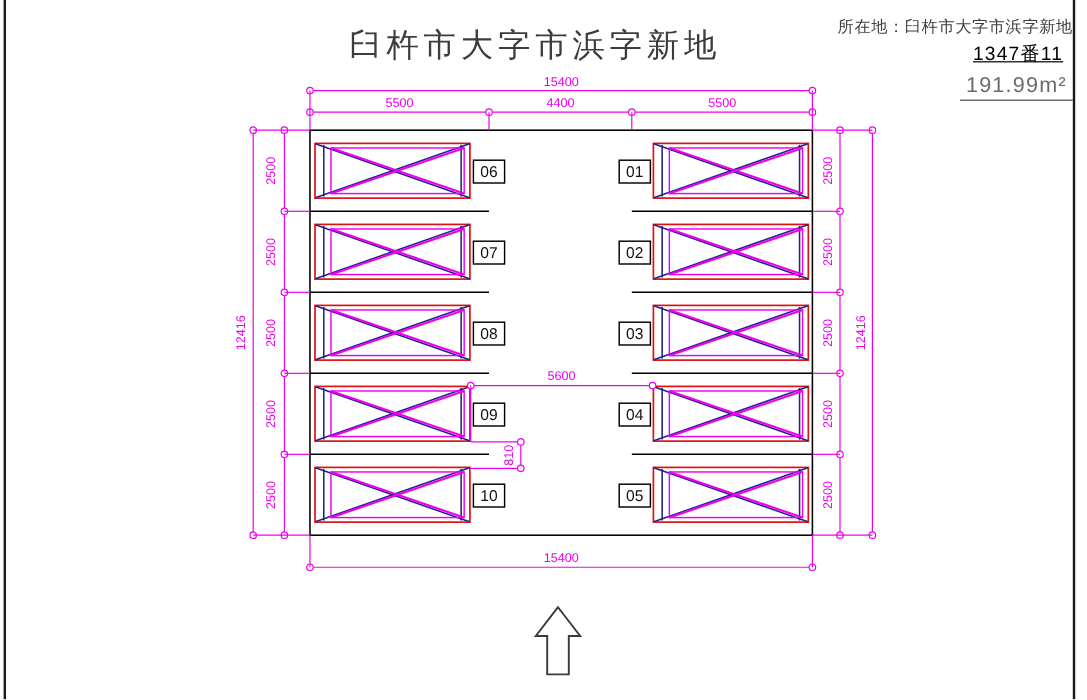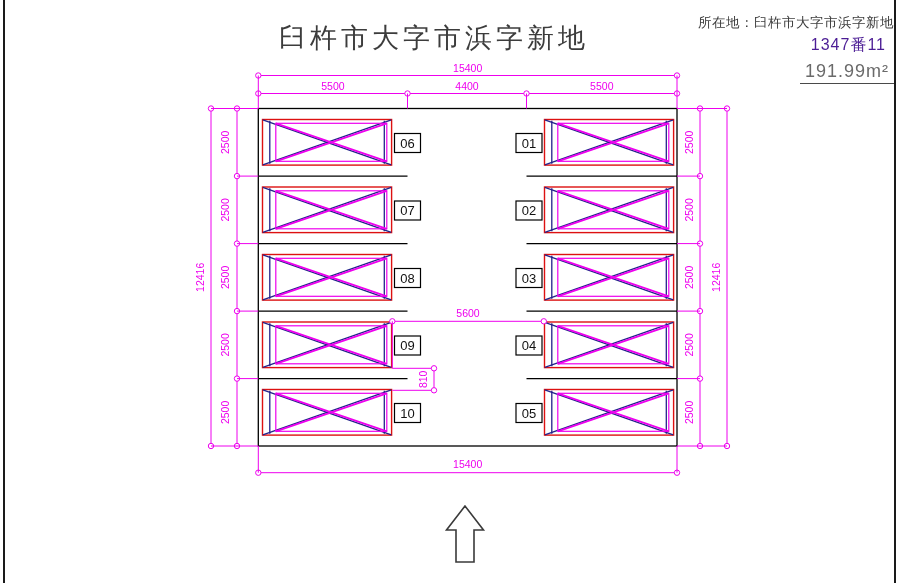--- a/index.html
+++ b/index.html
@@ -10,26 +10,26 @@
   }
   html,body{margin:0;padding:0;background:#ffffff;}
   .sheet{
     position:relative;width:906px;height:583px;background:#ffffff;overflow:hidden;
     font-family:"Liberation Sans", sans-serif;
   }
   .frame-line{position:absolute;top:0;bottom:0;width:2px;background:#1a1a1a;}
   .frame-left{left:3px;}
   .frame-right{left:894px;}
   .title{
-    position:absolute;left:204px;top:20px;width:460px;text-align:center;
+    position:absolute;left:216px;top:20px;width:460px;text-align:center;
     font-size:27px;letter-spacing:4px;color:#3c3c3c;white-space:nowrap;
   }
   .info{position:absolute;top:14px;right:12px;text-align:right;}
   .info-loc{font-size:13.5px;color:#3e3e3e;letter-spacing:0.5px;}
-  .info-lot{font-size:16px;color:#4c1d95;margin-top:3px;margin-right:8px;letter-spacing:1px;}
+  .info-lot{font-size:16px;color:#000000;margin-top:3px;margin-right:8px;letter-spacing:1px;text-decoration:underline;}
   .info-area{
     display:inline-block;font-size:18px;color:#6a6a6a;margin-top:5px;
     border-bottom:1.5px solid #4a4a4a;padding:0 5px 1px 5px;letter-spacing:1px;
   }
   svg{position:absolute;left:0;top:0;}
   .ln-k{stroke:var(--c-outline);stroke-width:1.3;fill:none;}
   .ln-m{stroke:var(--c-dim);stroke-width:1;fill:none;}
   .circ{stroke:var(--c-dim);stroke-width:1;fill:#ffffff;}
   .dimtxt{fill:var(--c-dim);font-size:10.5px;text-anchor:middle;font-family:"Liberation Sans",sans-serif;}
   .stall-outer{stroke:var(--c-red);stroke-width:1.4;fill:none;}

